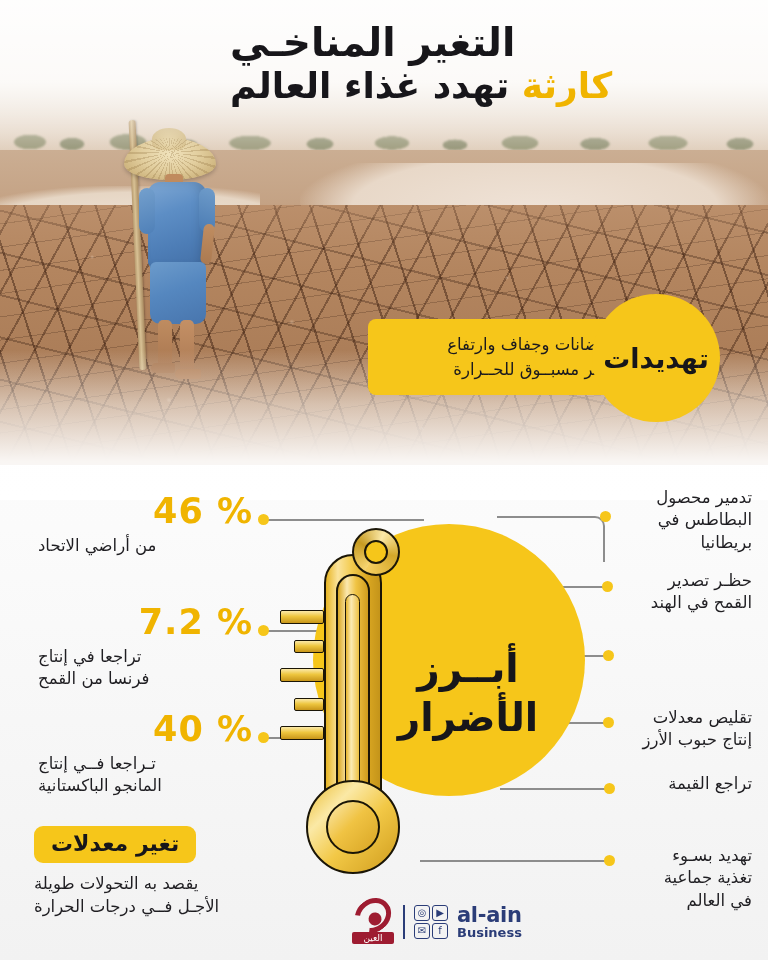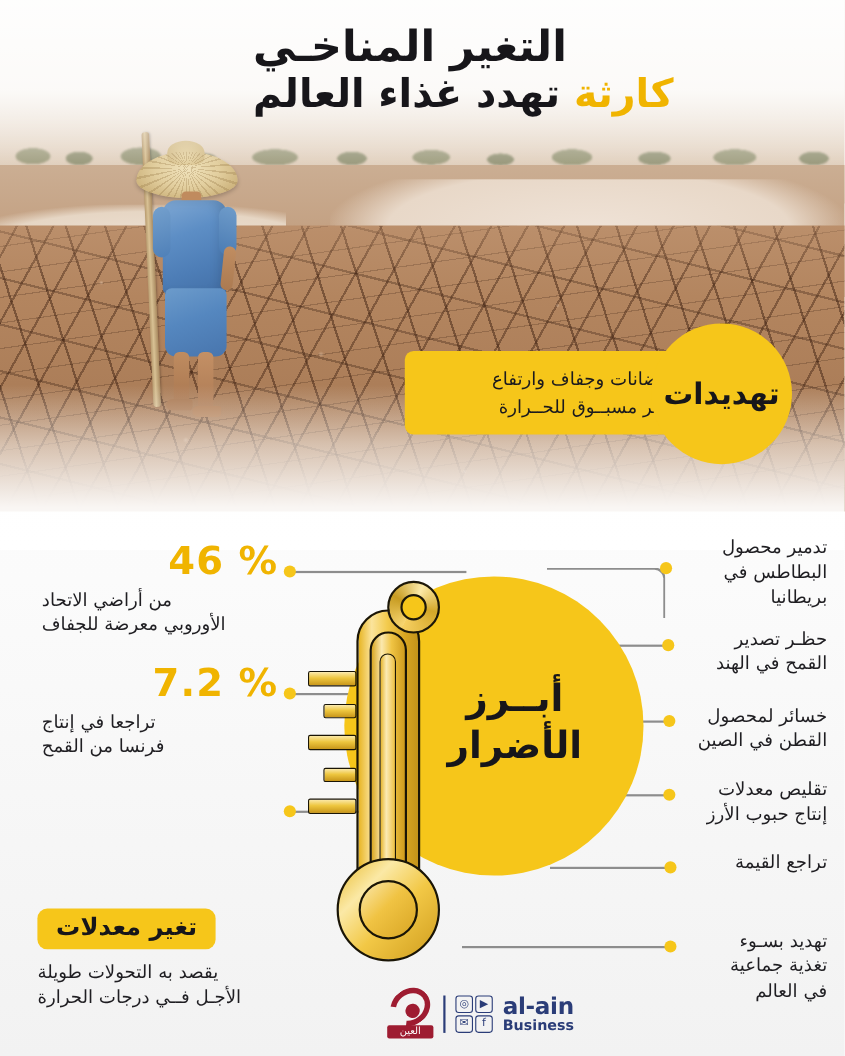--- a/index.html
+++ b/index.html
@@ -201,23 +201,23 @@
   .threat-box-line{
     font-size:16.5px; color:#1b1a1e; text-align:right; line-height:1.28; font-weight:500;
   }
 
   
   .hub{
     position:absolute; left:313px; top:524px; width:272px; height:272px;
     background:#f6c61a; border-radius:50%;
   }
   .hub-label{
-    position:absolute; left:378px; top:614px; width:180px;
+    position:absolute; left:378px; top:644px; width:180px;
     text-align:center; color:#17161a; font-weight:bold;
-    font-size:34px; line-height:1.26; letter-spacing:1px;
+    font-size:39px; line-height:1.26; letter-spacing:1px;
   }
 
   .thermo{ position:absolute; left:284px; top:528px; width:140px; height:360px; }
   .thermo-ring{
     position:absolute; left:68px; top:0; width:48px; height:48px;
     border-radius:50%;
     background:conic-gradient(from 210deg,#f7d571,#c79b21 25%,#fbe9a8 48%,#d4a829 70%,#f6cf62 100%);
     border:2px solid #1c1708;
     display:flex; align-items:center; justify-content:center;
   }
@@ -429,48 +429,50 @@
 
   <div class="hub-label">
     <div>أبــرز</div>
     <div>الأضرار</div>
   </div>
 
   <div class="stat" style="left:38px; top:494px;">
     <div class="stat-num">46 %</div>
     <div class="stat-desc">
       <div>من أراضي الاتحاد</div>
-      <div>الأوروبي معرضة للجفاف</div>
     </div>
   </div>
 
   <div class="stat" style="left:38px; top:605px;">
     <div class="stat-num">7.2 %</div>
     <div class="stat-desc">
       <div>تراجعا في إنتاج</div>
       <div>فرنسا من القمح</div>
     </div>
   </div>
 
+  <div class="stat" style="left:38px; top:712px;">
+    <div class="stat-num">40 %</div>
+    <div class="stat-desc">
+      <div>تـراجعا فــي إنتاج</div>
+      <div>المانجو الباكستانية</div>
+    </div>
+  </div>
 
   <div class="ritem" style="left:572px; top:487px;">
     <div>تدمير محصول</div>
     <div>البطاطس في</div>
     <div>بريطانيا</div>
   </div>
 
   <div class="ritem" style="left:572px; top:570px;">
     <div>حظـر تصدير</div>
     <div>القمح في الهند</div>
   </div>
 
-  <div class="ritem" style="left:572px; top:640px;">
-    <div>خسائر لمحصول</div>
-    <div>القطن في الصين</div>
-  </div>
 
   <div class="ritem" style="left:572px; top:707px;">
     <div>تقليص معدلات</div>
     <div>إنتاج حبوب الأرز</div>
   </div>
 
   <div class="ritem" style="left:572px; top:773px;">
     <div>تراجع القيمة</div>
   </div>
 

